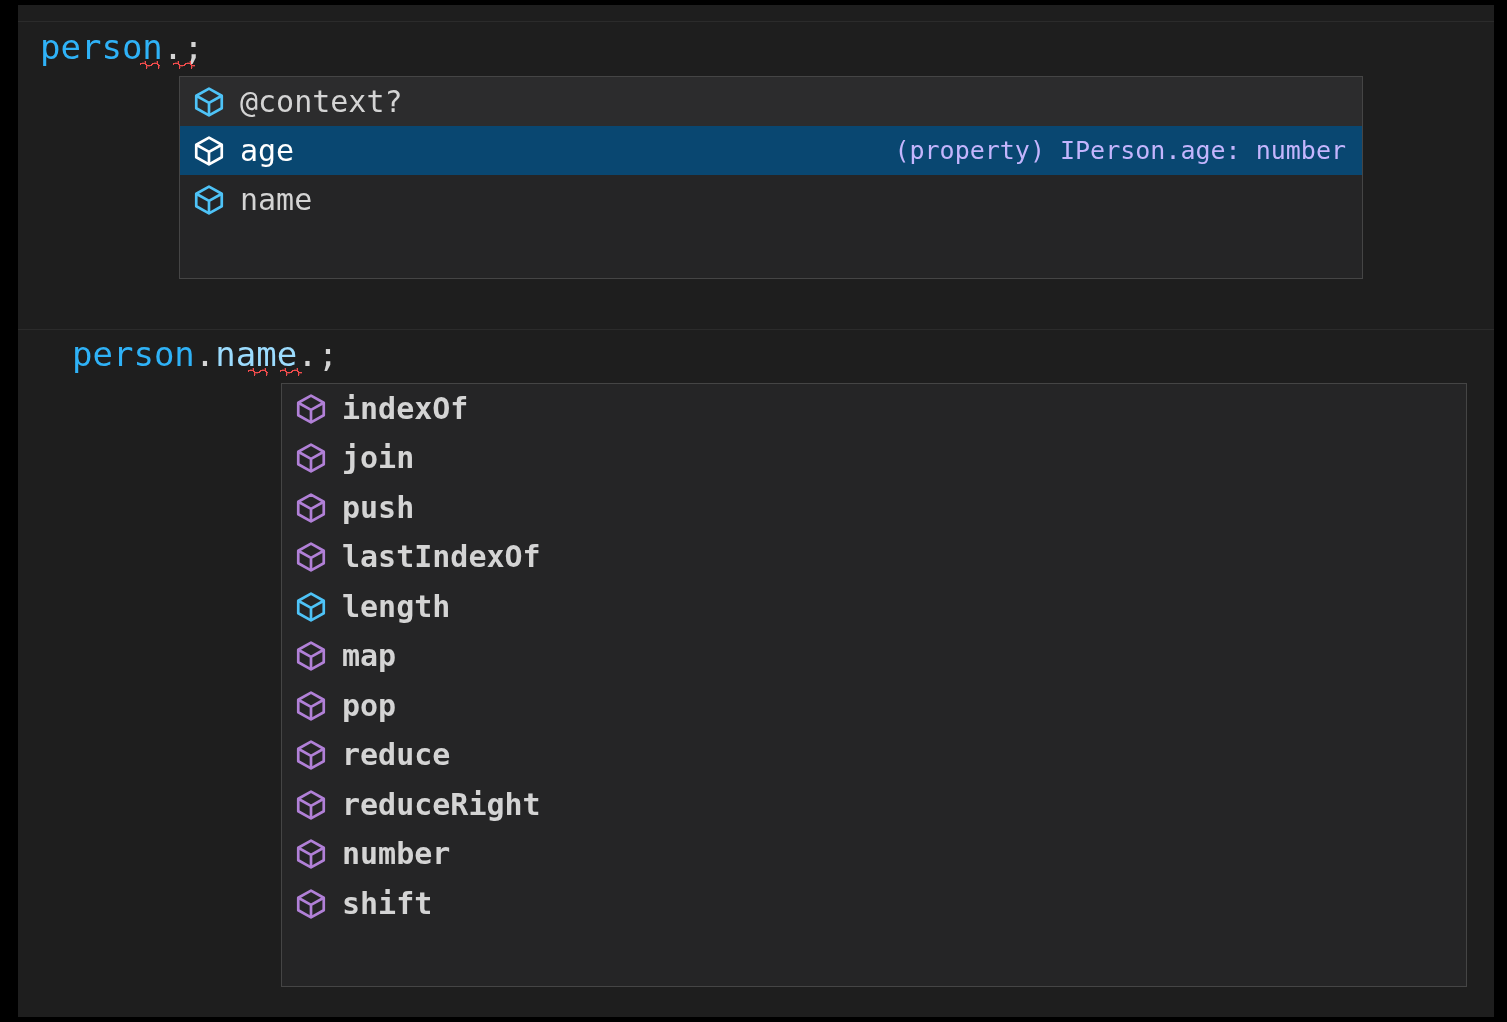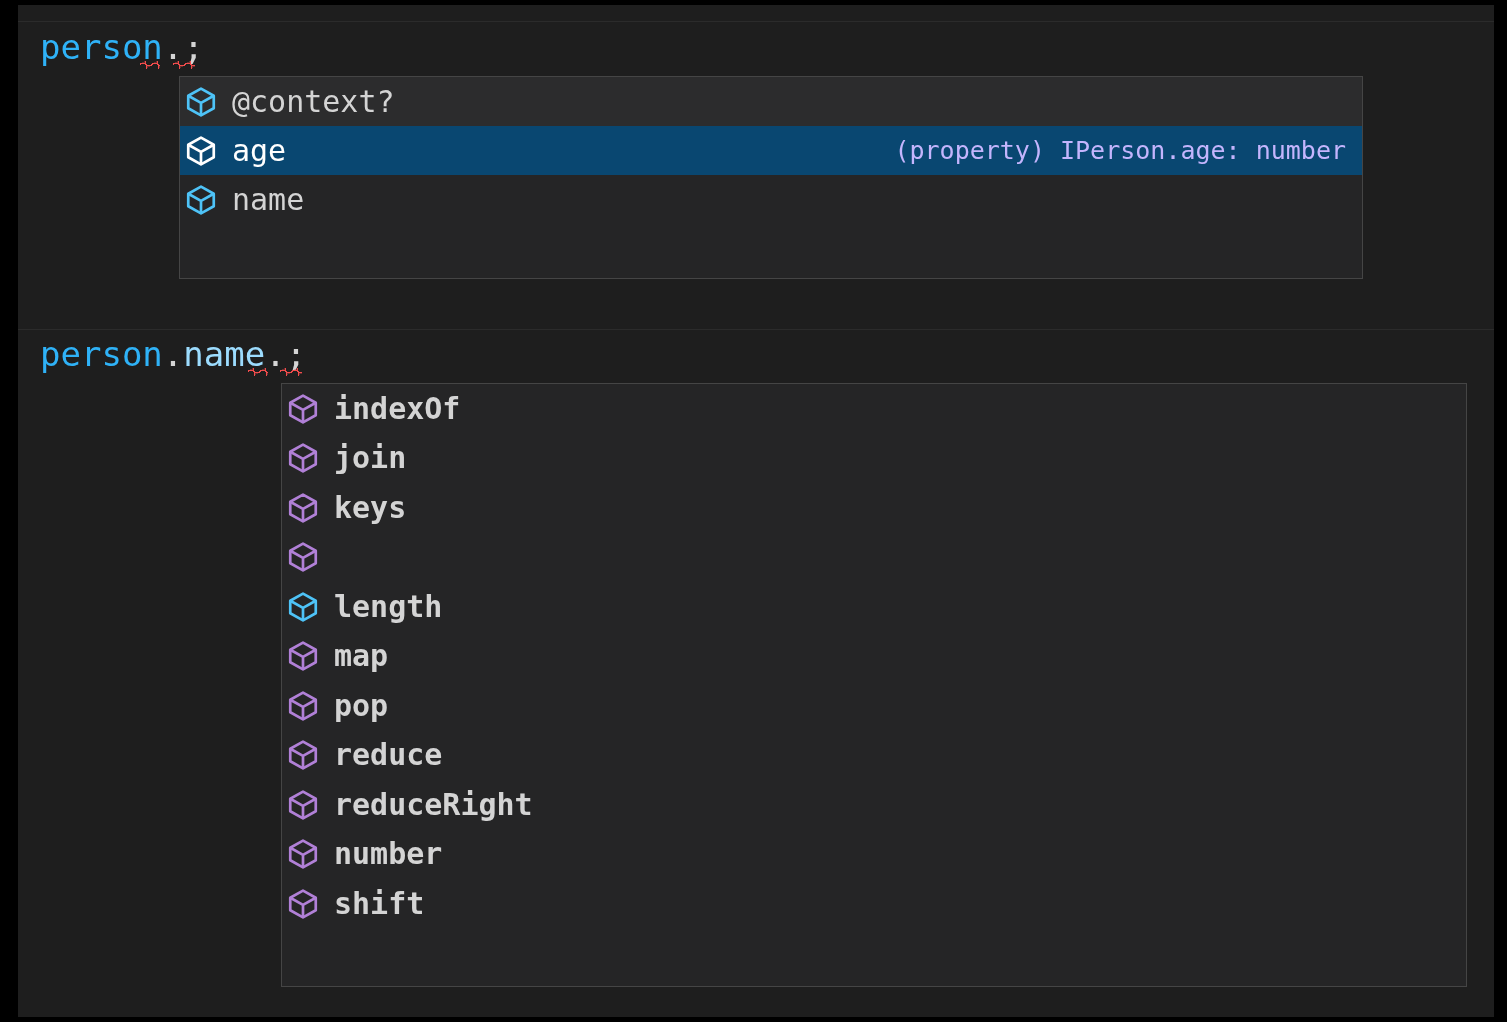--- a/index.html
+++ b/index.html
@@ -39,21 +39,21 @@
   .code-line {
     position: absolute;
     left: 22px;
     font-size: 34px;
     line-height: 40px;
     letter-spacing: 0px;
     white-space: pre;
     font-family: "DejaVu Sans Mono", "Liberation Mono", monospace;
   }
   .code-line-1 { top: 22px; }
-  .code-line-2 { top: 329px; }
+  .code-line-2 { top: 329px; margin-left: 32px; }
 
   .tok-ident   { color: #2fb2f7; }
   .tok-prop    { color: #9cdcfe; }
   .tok-punc    { color: #d4d4d4; }
 
   
   .squiggle {
     position: absolute;
     height: 8px;
     background-image:
@@ -87,21 +87,21 @@
     top: 378px;
     width: 1186px;
     height: 604px;
   }
 
   .row {
     position: relative;
     display: flex;
     align-items: center;
     height: 49px;
-    padding-left: 4px;
+    padding-left: 12px;
     background: transparent;
   }
   .suggest-1 .row { height: 49px; }
   .suggest-2 .row { height: 49.5px; font-weight: bold; }
 
   .row.hovered { background: #2c2c2d; }
   .row.selected { background: #094771; align-items: center; }
 
   .icon {
     flex: 0 0 auto;
@@ -192,29 +192,30 @@
       </svg>
       <span class="row-label">join</span>
       <span class="row-detail"></span>
     </div>
 
     <div class="row">
       <svg class="icon" viewBox="0 0 24 24">
         <path d="M12 2.6 21 7.6v8.8L12 21.4 3 16.4V7.6z" fill="none" stroke="#b180d7" stroke-width="1.9" stroke-linejoin="round"></path>
         <path d="M3 7.6 12 12.6 21 7.6M12 12.6v8.8" fill="none" stroke="#b180d7" stroke-width="1.9" stroke-linejoin="round"></path>
       </svg>
-      <span class="row-label">keys</span>
-      <span class="row-detail"></span>
-    </div>
-
-    <div class="row">
-      <svg class="icon" viewBox="0 0 24 24">
-        <path d="M12 2.6 21 7.6v8.8L12 21.4 3 16.4V7.6z" fill="none" stroke="#b180d7" stroke-width="1.9" stroke-linejoin="round"></path>
-        <path d="M3 7.6 12 12.6 21 7.6M12 12.6v8.8" fill="none" stroke="#b180d7" stroke-width="1.9" stroke-linejoin="round"></path>
-      </svg>
+      <span class="row-label">push</span>
+      <span class="row-detail"></span>
+    </div>
+
+    <div class="row">
+      <svg class="icon" viewBox="0 0 24 24">
+        <path d="M12 2.6 21 7.6v8.8L12 21.4 3 16.4V7.6z" fill="none" stroke="#b180d7" stroke-width="1.9" stroke-linejoin="round"></path>
+        <path d="M3 7.6 12 12.6 21 7.6M12 12.6v8.8" fill="none" stroke="#b180d7" stroke-width="1.9" stroke-linejoin="round"></path>
+      </svg>
+      <span class="row-label">lastIndexOf</span>
       <span class="row-detail"></span>
     </div>
 
     <div class="row">
       <svg class="icon" viewBox="0 0 24 24">
         <path d="M12 2.6 21 7.6v8.8L12 21.4 3 16.4V7.6z" fill="none" stroke="#4ec3f7" stroke-width="1.9" stroke-linejoin="round"></path>
         <path d="M3 7.6 12 12.6 21 7.6M12 12.6v8.8" fill="none" stroke="#4ec3f7" stroke-width="1.9" stroke-linejoin="round"></path>
       </svg>
       <span class="row-label">length</span>
       <span class="row-detail"></span>

